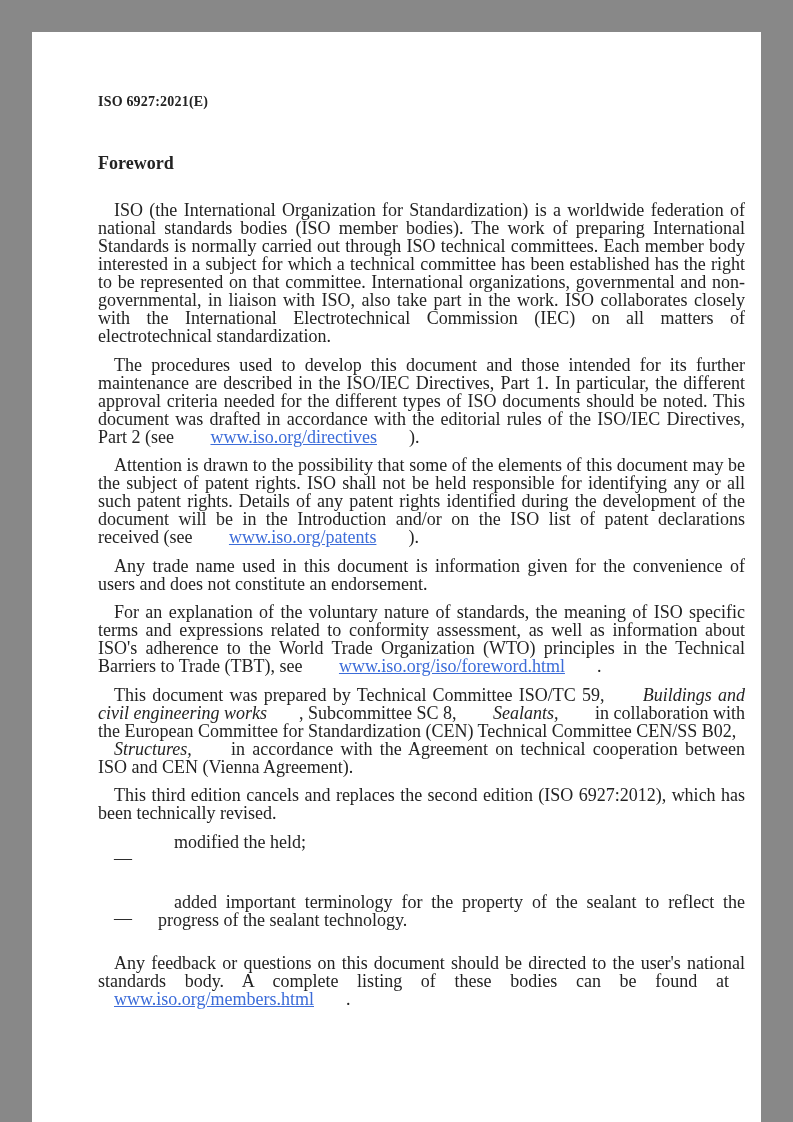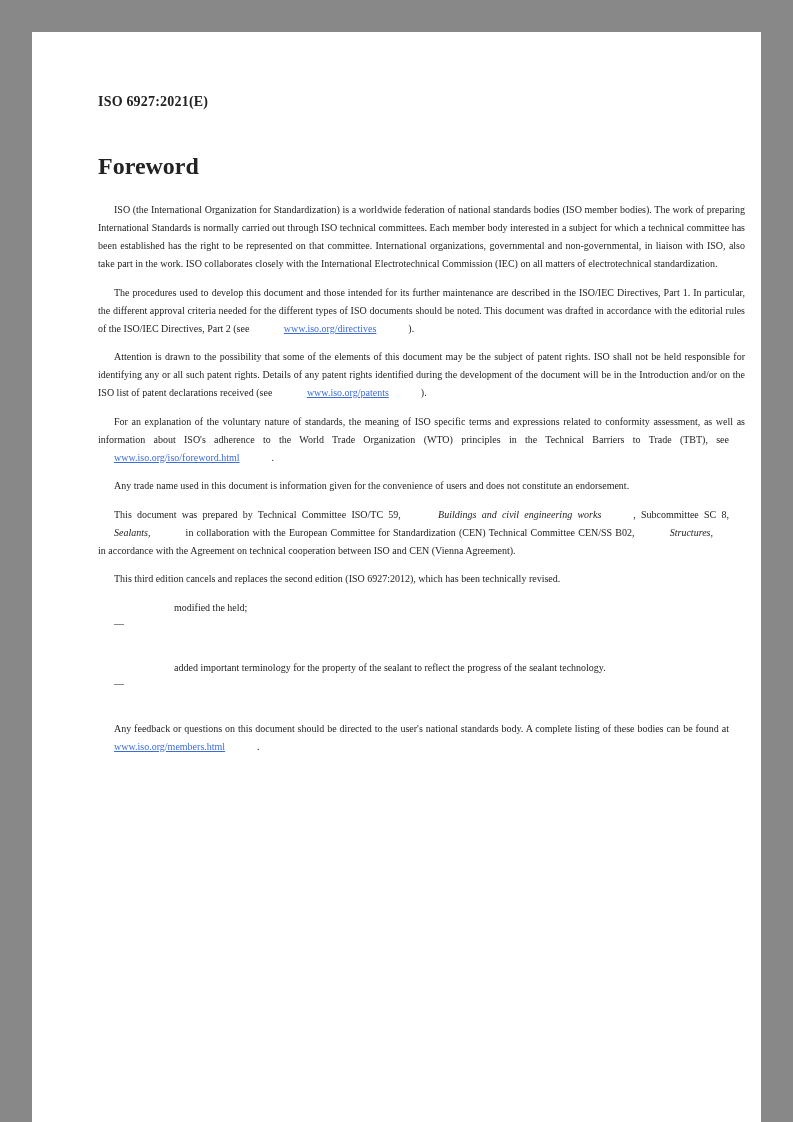--- a/index.html
+++ b/index.html
@@ -17,25 +17,25 @@
     font-family:"Liberation Serif", serif;
     color:var(--text-color);
     overflow:hidden;
   }
   .running-header{
     position:absolute;left:50px;top:46px;
     font-size:14px;font-weight:bold;letter-spacing:0.2px;
   }
   .page-title{
     position:absolute;left:50px;top:105px;
-    font-size:24px;font-weight:bold;
+    font-size:18px;font-weight:bold;
   }
   .doc-body{
     position:absolute;left:50px;top:153px;width:647px;
-    font-size:10px;line-height:18px;
+    font-size:18px;line-height:18px;
   }
   .doc-body p{
     text-align:justify;
     margin:0 0 10.5px 0;
   }
   .doc-body .italic{font-style:italic;}
   .doc-body a.link{
     color:var(--link-color);
     text-decoration:underline;
     cursor:pointer;
@@ -64,22 +64,22 @@
 <div class="page">
 
   <div class="running-header">ISO 6927:2021(E)</div>
 
   <h1 class="page-title">Foreword</h1>
 
   <main class="doc-body">
       <p><span>ISO (the International Organization for Standardization) is a worldwide federation of national standards bodies (ISO member bodies). The work of preparing International Standards is normally carried out through ISO technical committees. Each member body interested in a subject for which a technical committee has been established has the right to be represented on that committee. International organizations, governmental and non-governmental, in liaison with ISO, also take part in the work. ISO collaborates closely with the International Electrotechnical Commission (IEC) on all matters of electrotechnical standardization.</span></p>
       <p><span>The procedures used to develop this document and those intended for its further maintenance are described in the ISO/IEC Directives, Part 1. In particular, the different approval criteria needed for the different types of ISO documents should be noted. This document was drafted in accordance with the editorial rules of the ISO/IEC Directives, Part 2 (see </span><a class="link" href="#">www.iso.org/directives</a><span>).</span></p>
       <p><span>Attention is drawn to the possibility that some of the elements of this document may be the subject of patent rights. ISO shall not be held responsible for identifying any or all such patent rights. Details of any patent rights identified during the development of the document will be in the Introduction and/or on the ISO list of patent declarations received (see </span><a class="link" href="#">www.iso.org/patents</a><span>).</span></p>
+      <p><span>Any trade name used in this document is information given for the convenience of users and does not constitute an endorsement.</span></p>
       <p><span>For an explanation of the voluntary nature of standards, the meaning of ISO specific terms and expressions related to conformity assessment, as well as information about ISO's adherence to the World Trade Organization (WTO) principles in the Technical Barriers to Trade (TBT), see </span><a class="link" href="#">www.iso.org/iso/foreword.html</a><span>.</span></p>
-      <p><span>Any trade name used in this document is information given for the convenience of users and does not constitute an endorsement.</span></p>
       <p><span>This document was prepared by Technical Committee ISO/TC 59, </span><span class="italic">Buildings and civil engineering works</span><span>, Subcommittee SC 8, </span><span class="italic">Sealants,</span><span> in collaboration with the European Committee for Standardization (CEN) Technical Committee CEN/SS B02, </span><span class="italic">Structures,</span><span> in accordance with the Agreement on technical cooperation between ISO and CEN (Vienna Agreement).</span></p>
       <p><span>This third edition cancels and replaces the second edition (ISO 6927:2012), which has been technically revised.</span></p>
       <div class="list-item">
         <span class="marker">—</span>
         <p class="li-text"><span>modified the held;</span></p>
       </div>
       <div class="list-item">
         <span class="marker">—</span>
         <p class="li-text"><span>added important terminology for the property of the sealant to reflect the progress of the sealant technology.</span></p>
       </div>

